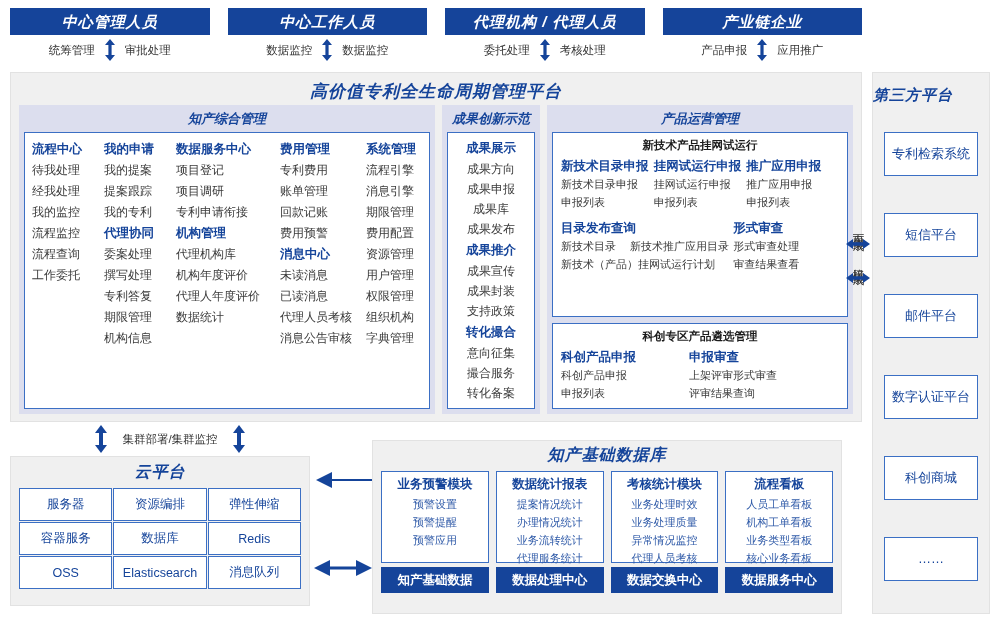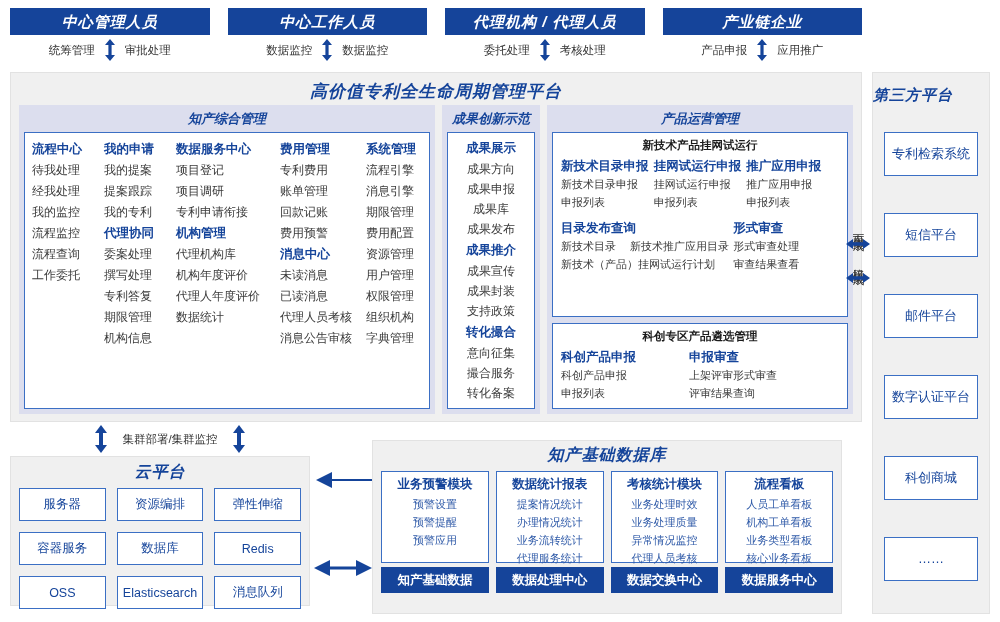--- a/index.html
+++ b/index.html
@@ -122,21 +122,21 @@
   
   .cloud{
     position:absolute;left:10px;top:456px;width:300px;height:150px;
     background:#f0f0f0;border:1px solid #e2e2e2;box-sizing:border-box;
     padding:4px 8px 8px 8px;
   }
   .cloud-title{
     text-align:center;font-size:16px;font-weight:bold;font-style:italic;
     color:#15449a;margin:1px 0 5px 0;letter-spacing:1px;
   }
-  .cloud-grid{display:grid;grid-template-columns:repeat(3,1fr);gap:11px;}
+  .cloud-grid{display:grid;grid-template-columns:repeat(3,1fr);gap:1px;}
   .cell{
     background:#fff;border:1.5px solid #3b6fc4;height:33px;box-sizing:border-box;
     display:flex;align-items:center;justify-content:center;
     font-size:12.5px;color:#15449a;
   }
 
   
   .dbp{
     position:absolute;left:372px;top:440px;width:470px;height:174px;
     background:#f0f0f0;border:1px solid #e2e2e2;box-sizing:border-box;

